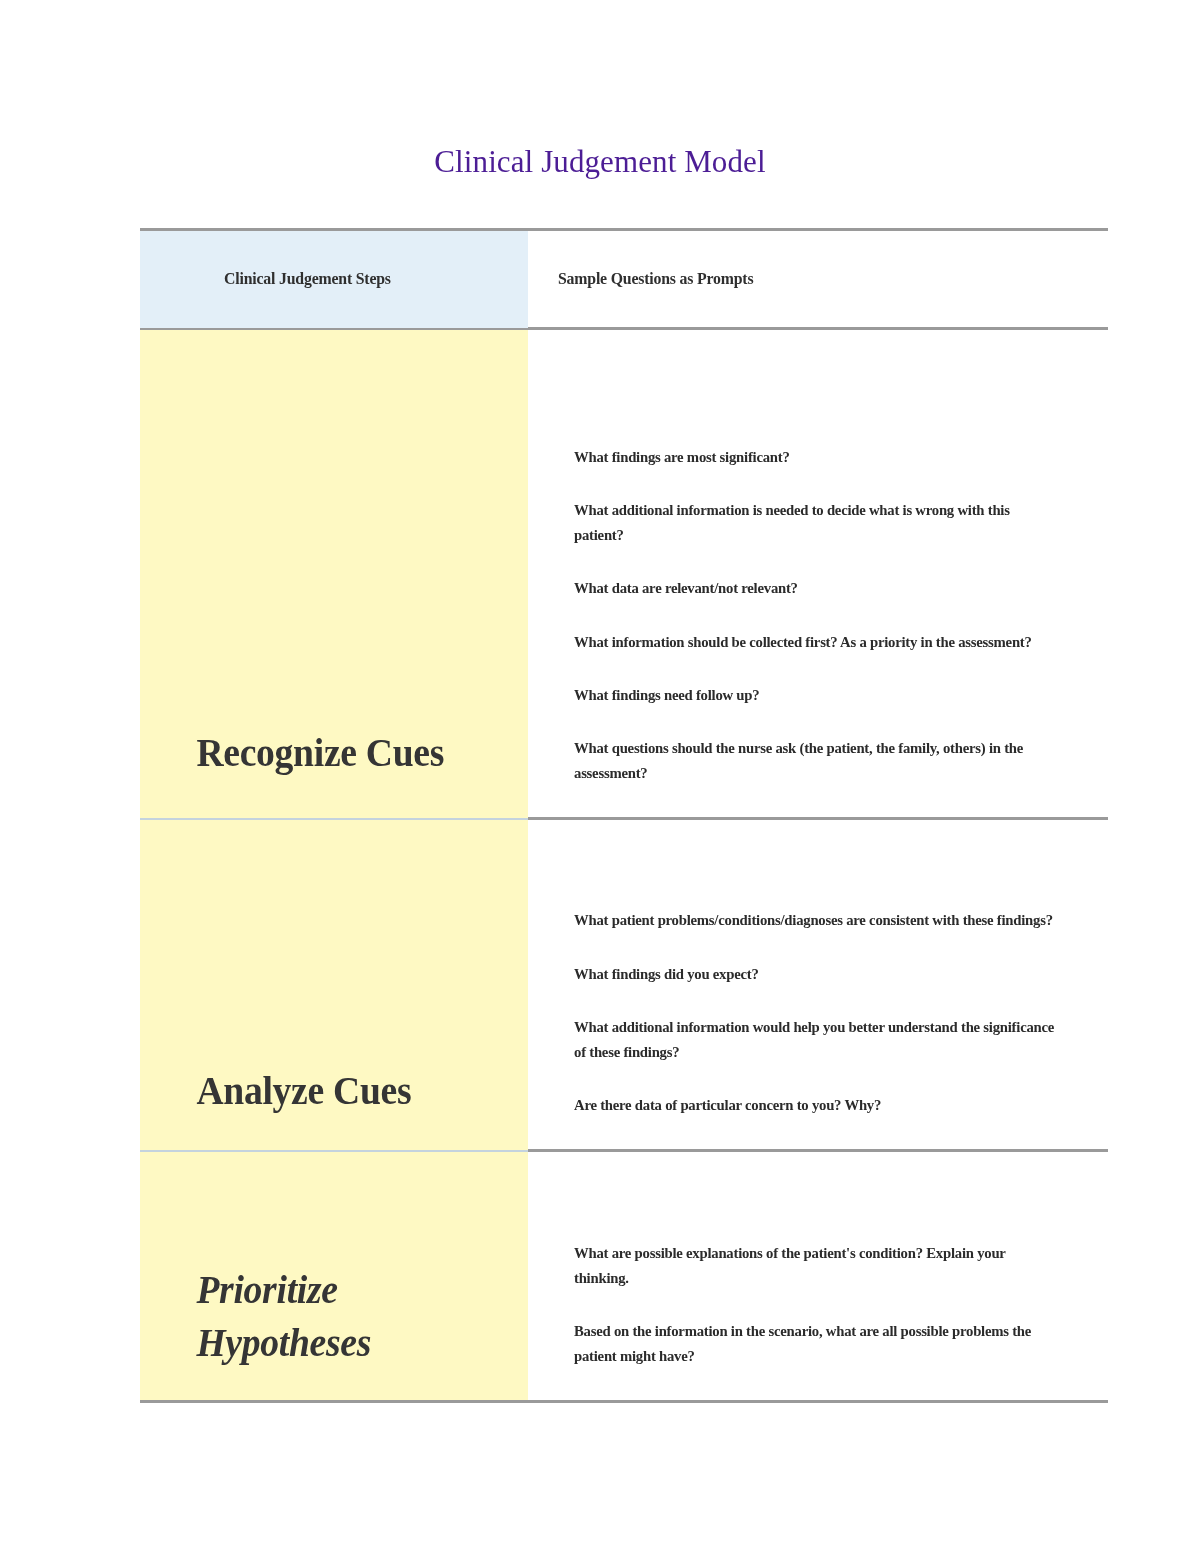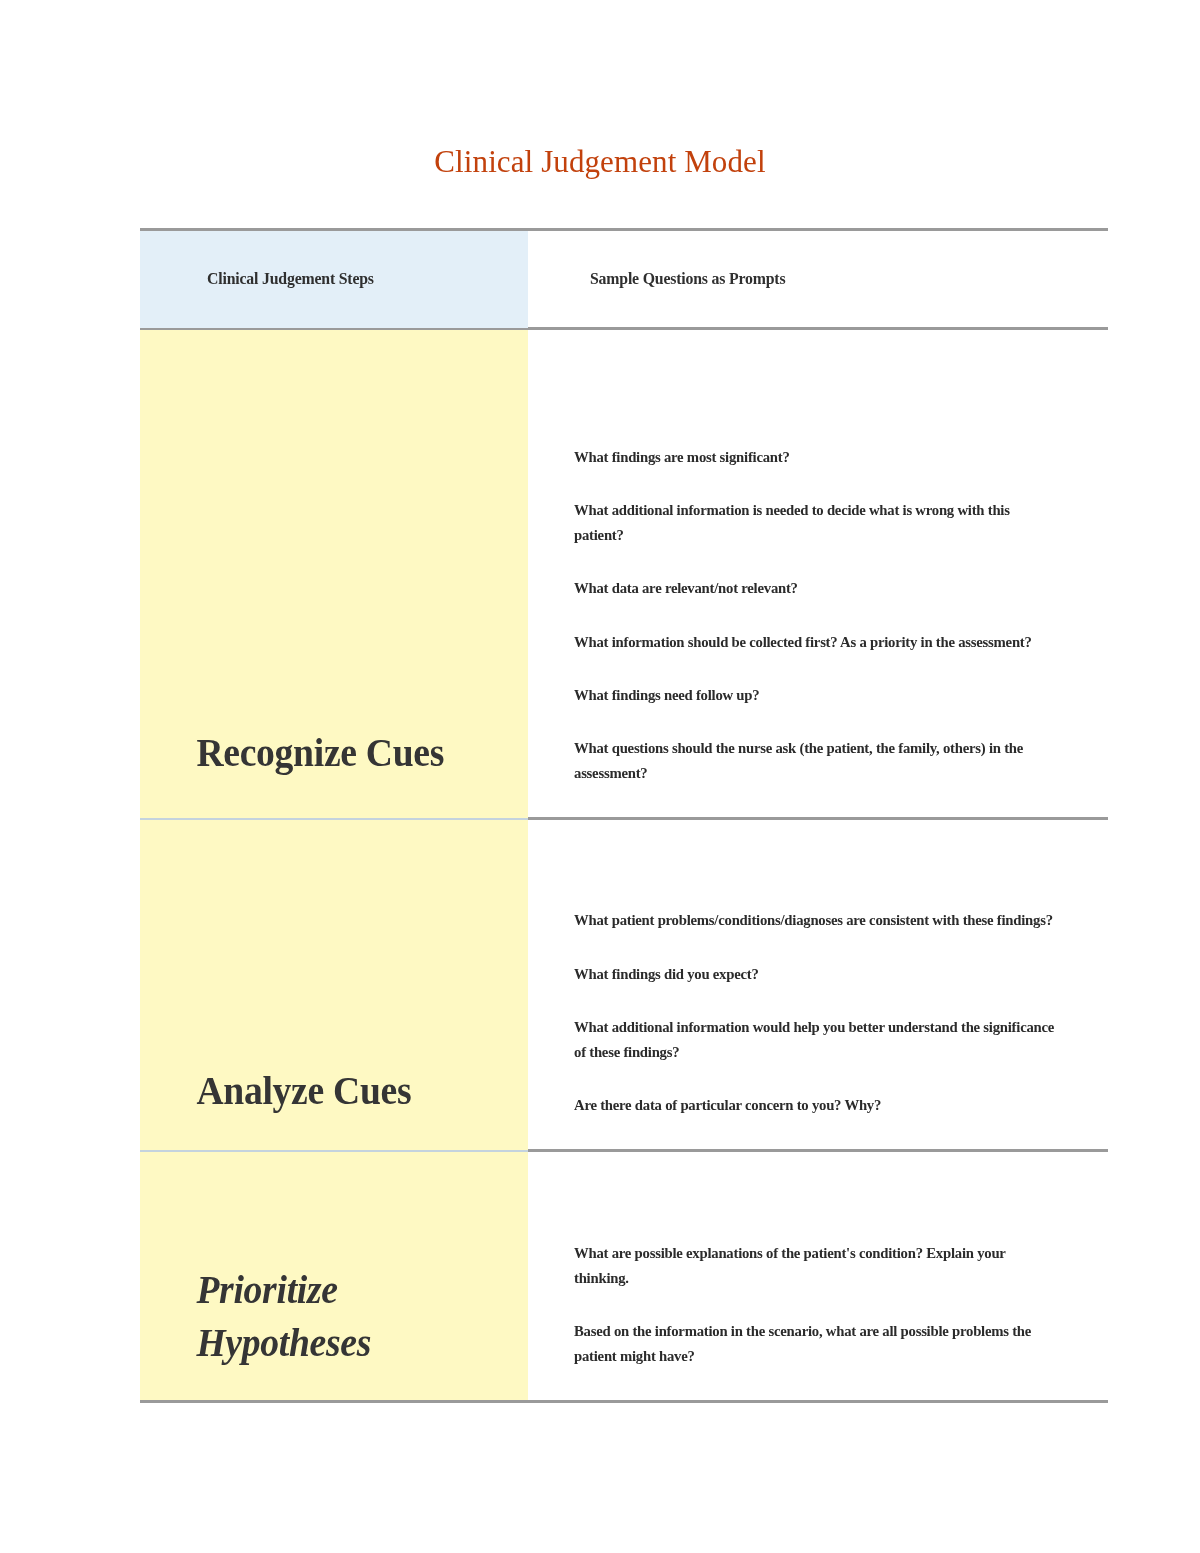--- a/index.html
+++ b/index.html
@@ -25,21 +25,21 @@
   .doc-title {
     position: absolute;
     left: 0;
     top: 143px;
     width: 1200px;
     text-align: center;
     font-family: "Liberation Serif", "DejaVu Serif", serif;
     font-size: 31px;
     font-weight: 400;
     letter-spacing: 0.1px;
-    color: #c2410c;
+    color: #4c1d95;
     line-height: 1.2;
   }
 
   .cj-table {
     position: absolute;
     left: 140px;
     top: 228px;
     width: 968px;
     border-collapse: collapse;
     table-layout: fixed;
@@ -63,22 +63,22 @@
     border-top: 3px solid #9a9a9a;
     border-bottom: 2px solid #9a9a9a;
   }
   .head-prompts {
     background: #ffffff;
     height: 96px;
     border-top: 3px solid #9a9a9a;
     border-bottom: 3px solid #9a9a9a;
   }
 
-  .head-steps .cell-inner { padding-left: 67px; }
-  .head-prompts .cell-inner { padding-left: 62px; }
+  .head-steps .cell-inner { padding-left: 84px; }
+  .head-prompts .cell-inner { padding-left: 30px; }
 
   .head-label {
     font-family: "Liberation Serif", "DejaVu Serif", serif;
     font-size: 17px;
     font-weight: 700;
     color: #2f2f2f;
     letter-spacing: -0.2px;
     transform: scaleX(0.93);
     transform-origin: left center;
     display: inline-block;

